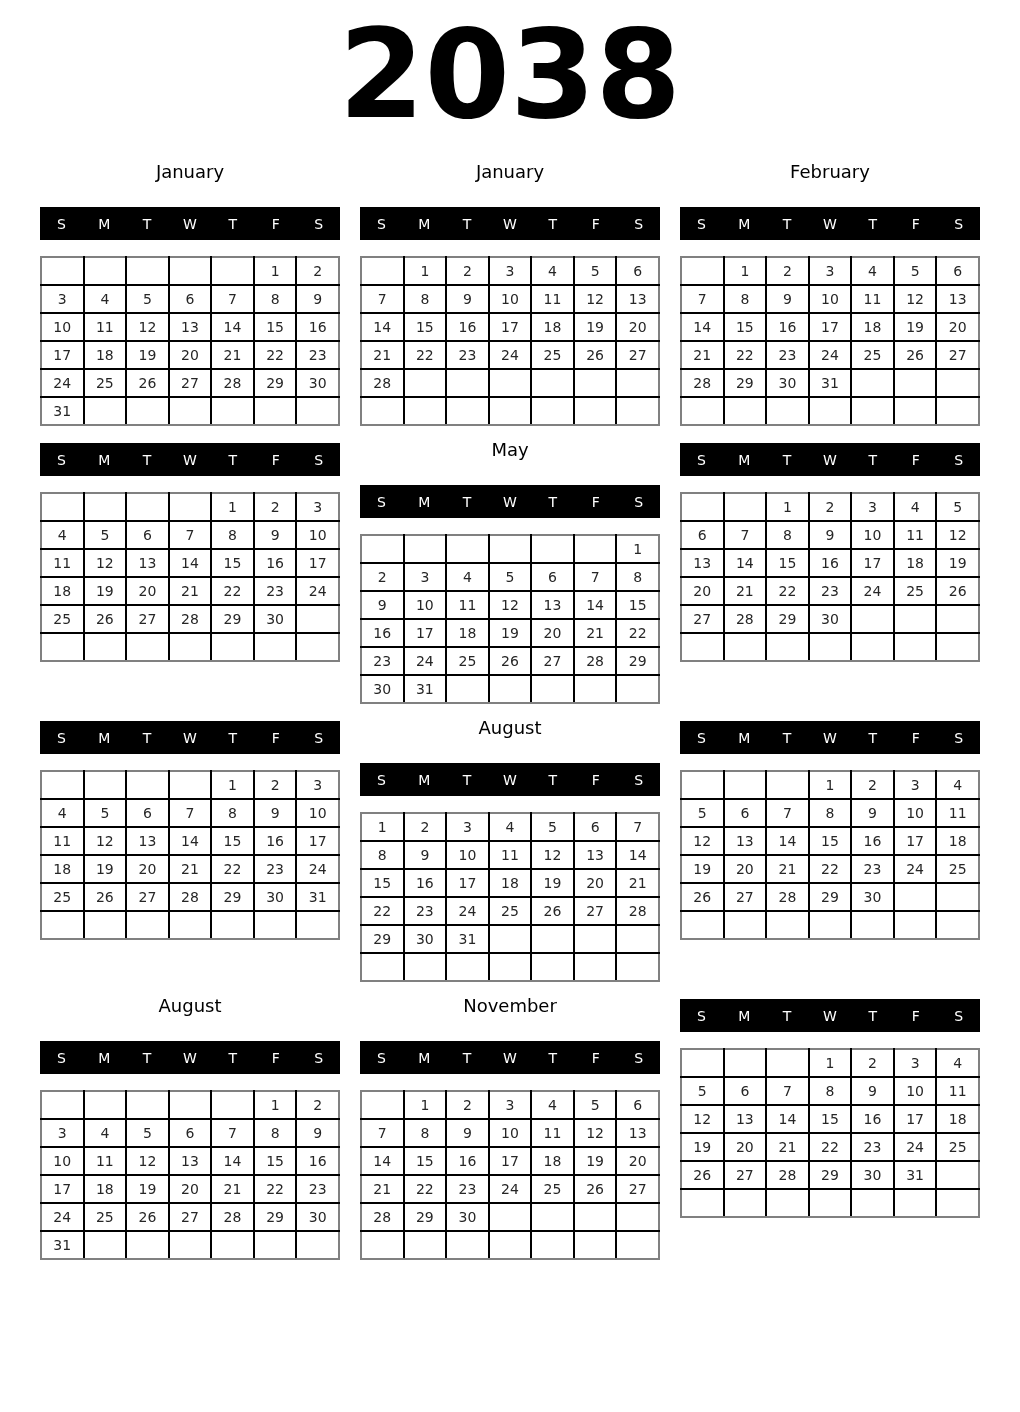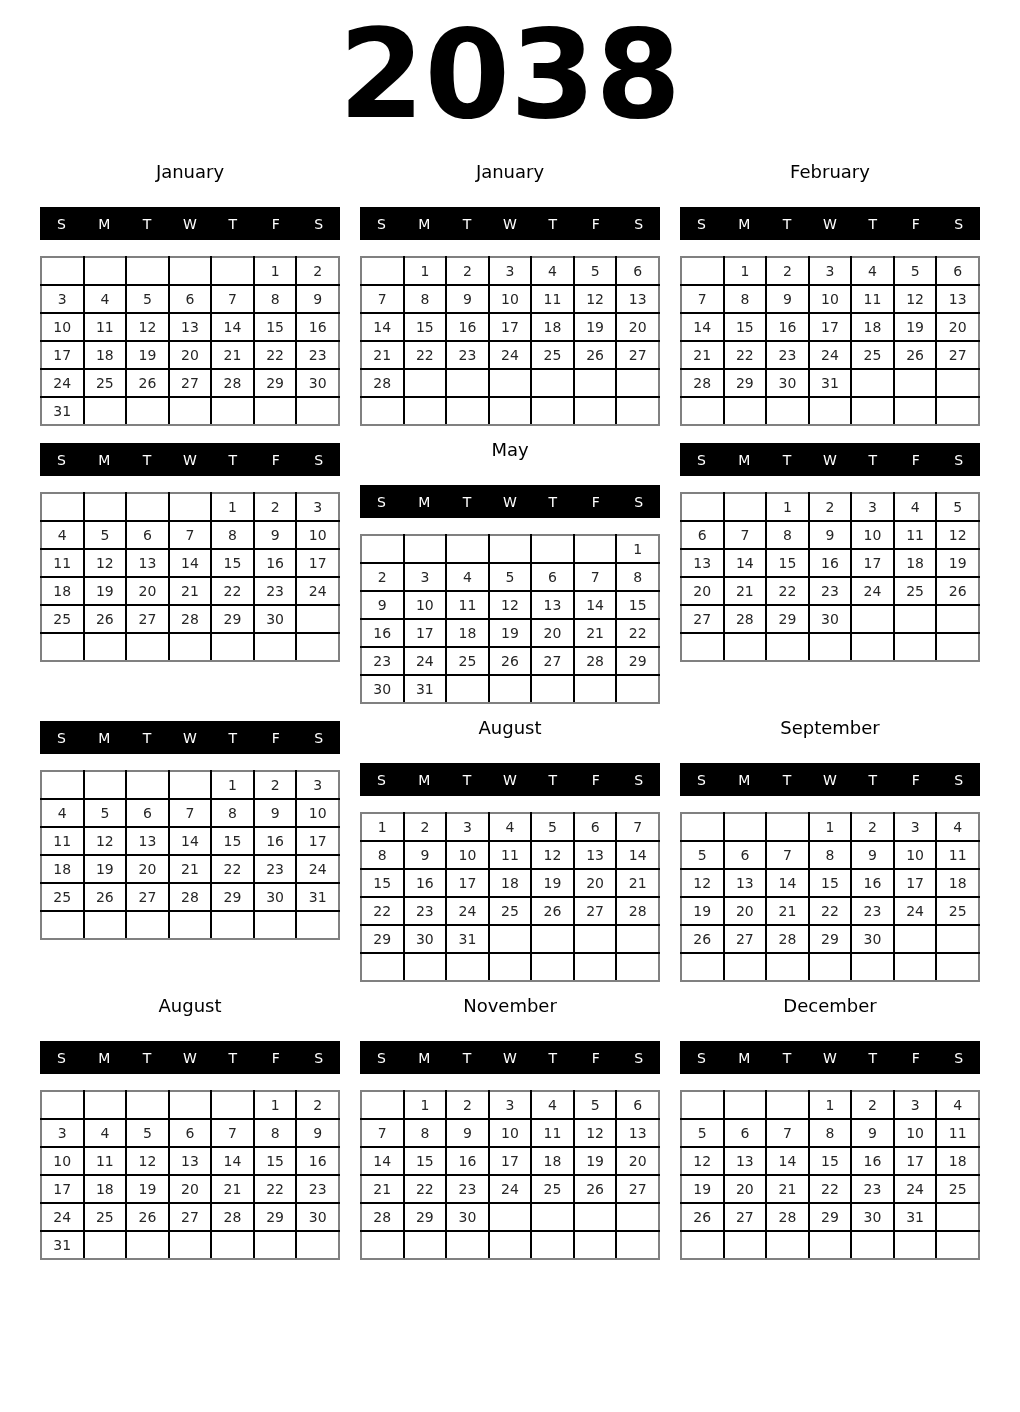--- a/index.html
+++ b/index.html
@@ -633,21 +633,20 @@
             <td style="color: rgb(38, 38, 38);"></td>
             <td style="color: rgb(38, 38, 38);"></td>
             <td style="color: rgb(38, 38, 38);"></td>
             <td style="color: rgb(38, 38, 38);"></td>
           </tr>
         </tbody>
       </table>
   </section>
 
   <section class="month">
-    <h2 class="month-title" style="color: rgb(0, 0, 0);">September</h2>
     <div class="dow" style="background: rgb(0, 0, 0); color: rgb(255, 255, 255);">
         <span>S</span>
         <span>M</span>
         <span>T</span>
         <span>W</span>
         <span>T</span>
         <span>F</span>
         <span>S</span>
       </div>
     <table class="month-grid">
@@ -846,21 +845,20 @@
             <td style="color: rgb(38, 38, 38);"></td>
             <td style="color: rgb(38, 38, 38);"></td>
             <td style="color: rgb(38, 38, 38);"></td>
             <td style="color: rgb(38, 38, 38);"></td>
           </tr>
         </tbody>
       </table>
   </section>
 
   <section class="month">
-    <h2 class="month-title" style="color: rgb(0, 0, 0);">December</h2>
     <div class="dow" style="background: rgb(0, 0, 0); color: rgb(255, 255, 255);">
         <span>S</span>
         <span>M</span>
         <span>T</span>
         <span>W</span>
         <span>T</span>
         <span>F</span>
         <span>S</span>
       </div>
     <table class="month-grid">

